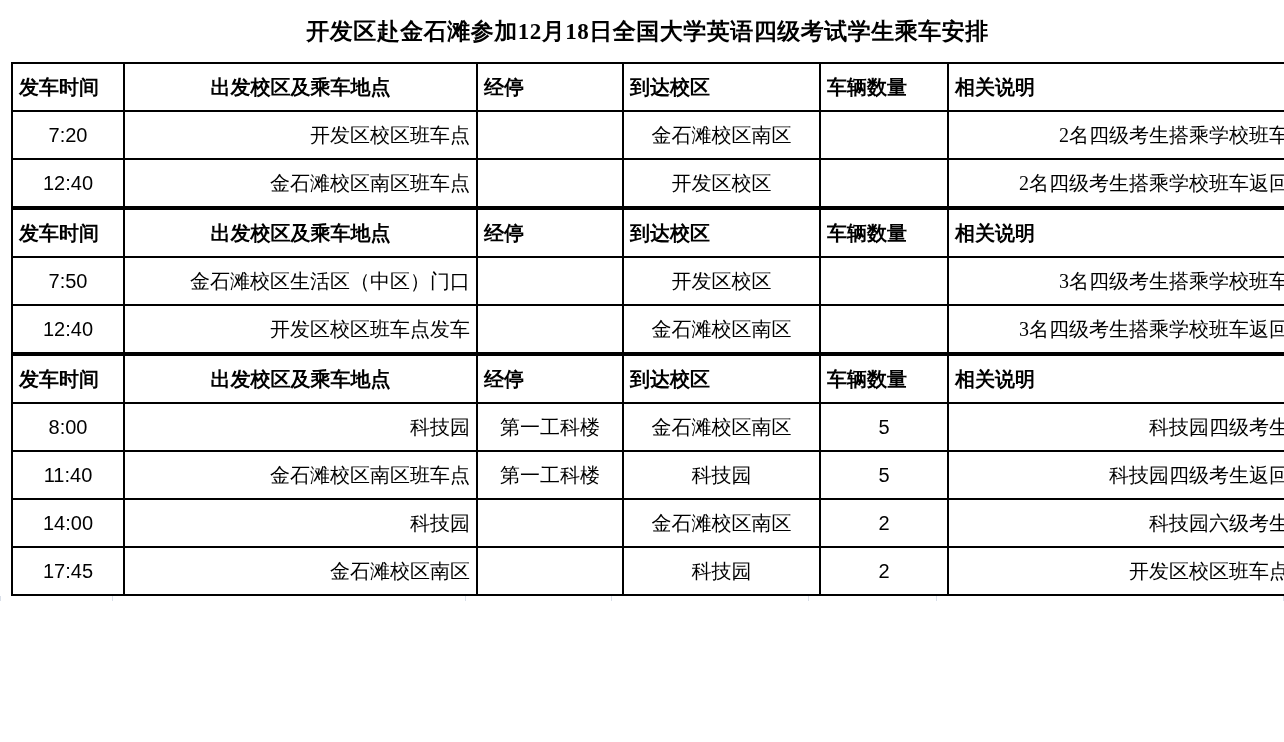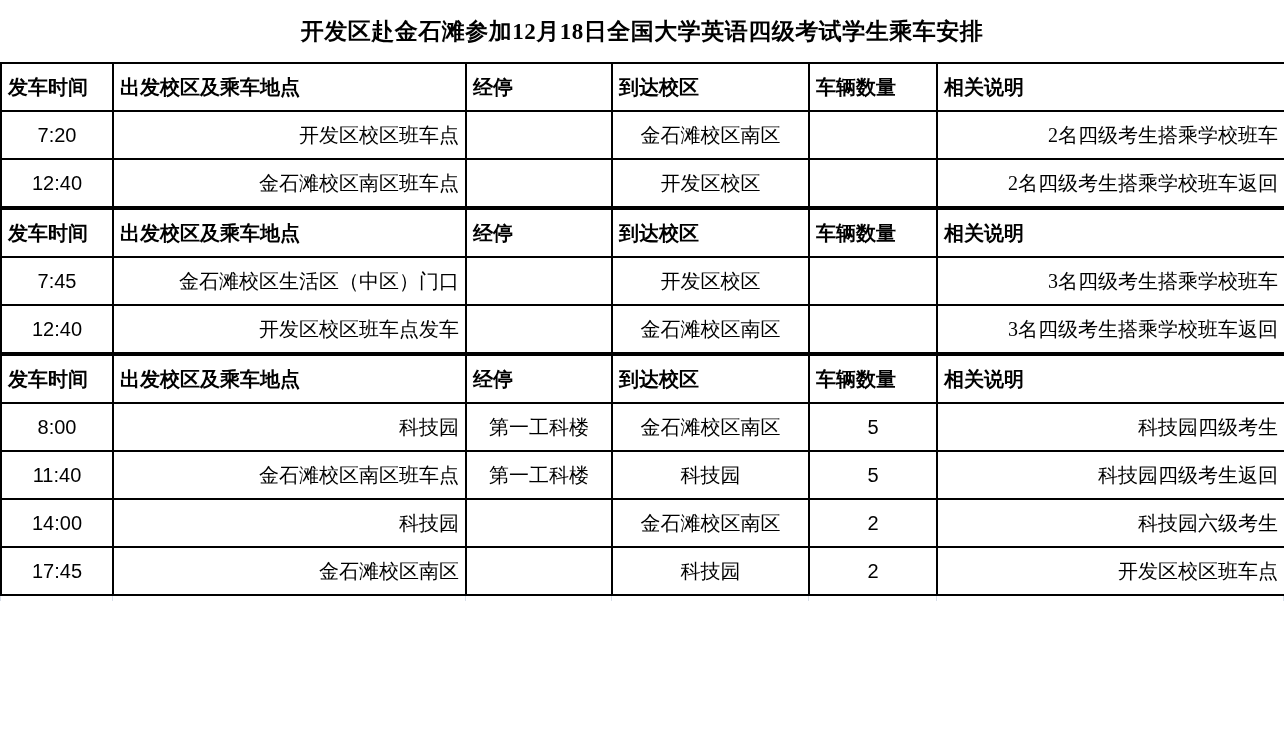--- a/index.html
+++ b/index.html
@@ -9,21 +9,21 @@
     --paper:#ffffff;
   }
   *{box-sizing:border-box;margin:0;padding:0;}
   html,body{background:var(--paper);}
   body{
     width:1284px;height:742px;overflow:hidden;
     font-family:"Liberation Serif", serif;
     color:var(--ink);
   }
   .doc{position:relative;width:1284px;height:742px;background:var(--paper);}
-  .section{width:1284px;}
+  .section{width:1284px;padding-left:11px;}
   .table-title{
     height:62px;
     display:flex;align-items:center;justify-content:center;
     font-weight:bold;font-size:23px;letter-spacing:.5px;
     position:relative;
   }
   
   .table-title::before, .table-title::after{
     content:"";position:absolute;top:0;bottom:0;width:1px;background:var(--grid);
   }
@@ -43,21 +43,21 @@
   table.sched col.w5{width:348px;}
   table.sched th, table.sched td{
     border:2px solid var(--border);
     height:48px;
     padding:0 6px;
     font-size:20px;
     overflow:hidden;white-space:nowrap;
     vertical-align:middle;
   }
   table.sched th{font-weight:bold;text-align:left;}
-  table.sched th.c1{text-align:left;}
+  table.sched th.c1{text-align:center;}
   table.sched td{text-align:center;}
   table.sched td.c1, table.sched td.c5{text-align:right;}
   table.sched td.c0, table.sched td.c4{
     font-family:"Liberation Sans", sans-serif;font-size:20px;
   }
   
   .bottom-strip{position:relative;height:5px;width:1284px;background:var(--paper);}
   .bottom-strip .stub{position:absolute;top:0;bottom:0;width:1px;background:var(--grid);}
 </style>
 </head>
@@ -120,21 +120,21 @@
             <th class="c0">发车时间</th>
             <th class="c1">出发校区及乘车地点</th>
             <th class="c2">经停</th>
             <th class="c3">到达校区</th>
             <th class="c4">车辆数量</th>
             <th class="c5">相关说明</th>
           </tr>
         </thead>
         <tbody>
           <tr>
-            <td class="c0">7:45</td>
+            <td class="c0">7:50</td>
             <td class="c1">金石滩校区生活区（中区）门口</td>
             <td class="c2"></td>
             <td class="c3">开发区校区</td>
             <td class="c4"></td>
             <td class="c5">3名四级考生搭乘学校班车</td>
           </tr>
           <tr>
             <td class="c0">12:40</td>
             <td class="c1">开发区校区班车点发车</td>
             <td class="c2"></td>

